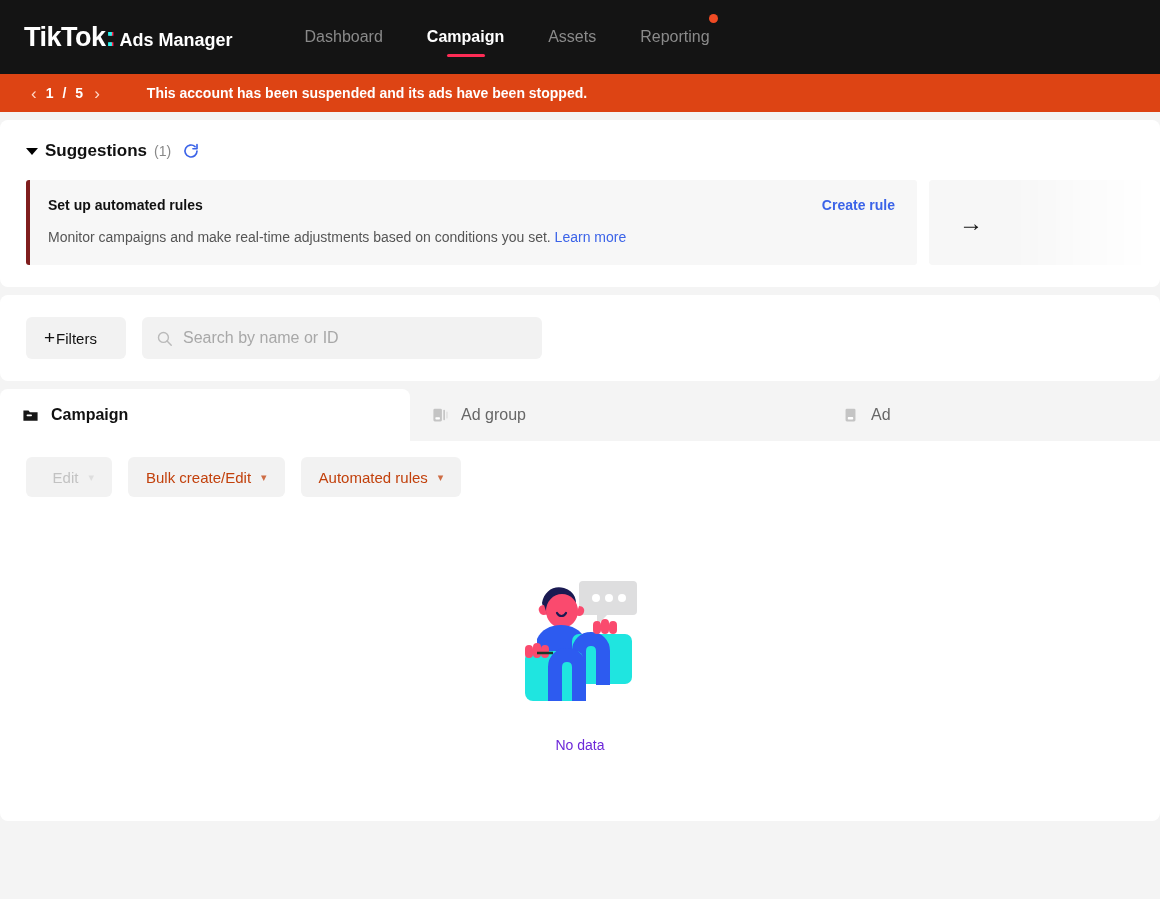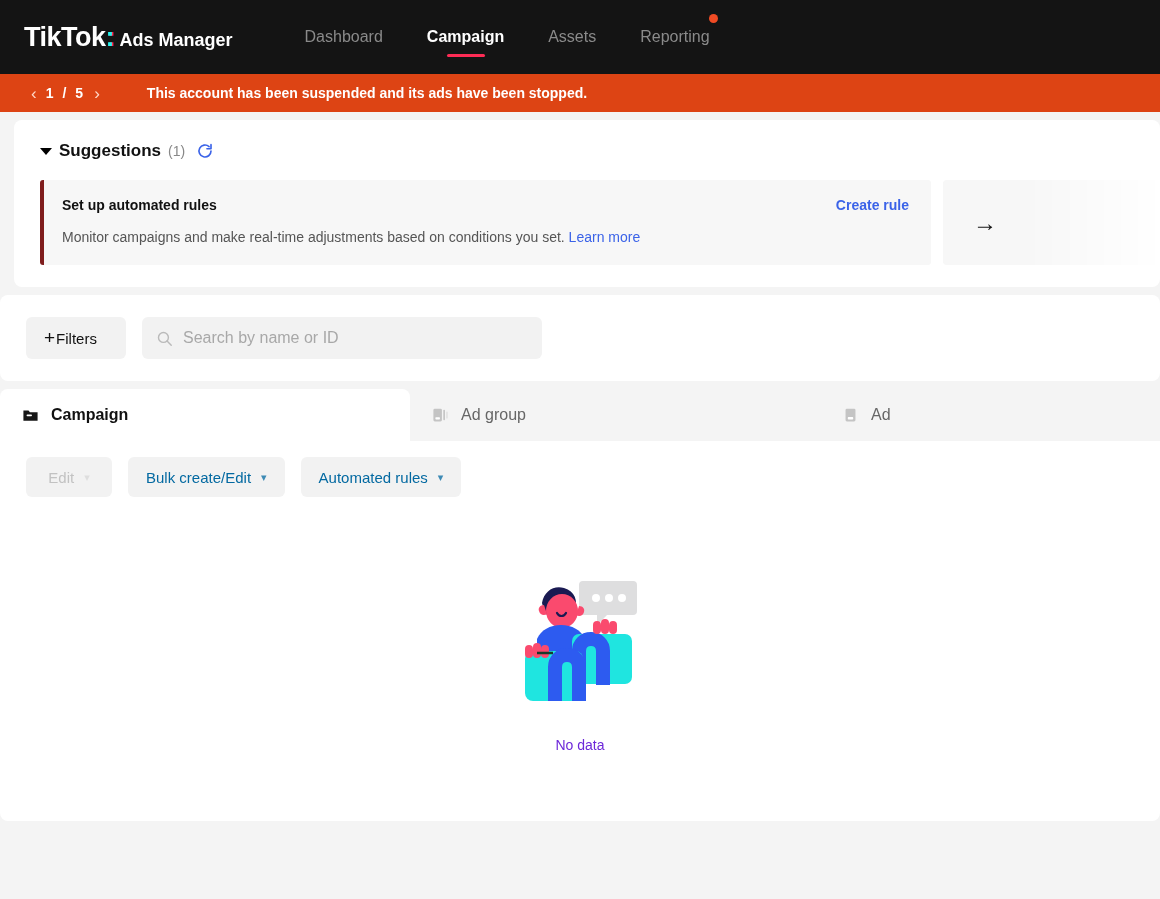--- a/index.html
+++ b/index.html
@@ -67,21 +67,21 @@
   .bn-msg { font-size: 14px; font-weight: bold; margin-left: 38px; }
 
   
   .page { padding: 0; }
   .card {
     background: #fff; border-radius: 8px;
     margin: 8px 0 0 0;
   }
 
   
-  .sug-card { padding: 16px 0 22px 0; position: relative; overflow: hidden; margin-left: 14px; }
+  .sug-card { padding: 16px 0 22px 0; position: relative; overflow: hidden; }
   .sug-head {
     display: flex; align-items: center; gap: 7px;
     padding: 0 0 0 26px; height: 30px;
   }
   .caret {
     width: 0; height: 0; cursor: pointer;
     border-left: 6px solid transparent; border-right: 6px solid transparent;
     border-top: 7px solid #000;
   }
   .sug-title { font-size: 17px; font-weight: bold; color: #111; }
@@ -152,30 +152,30 @@
 
   .actions {
     display: flex; align-items: center; gap: 16px;
     padding: 16px 0 0 26px; position: relative;
   }
   .btn {
     height: 40px; padding: 0 18px;
     border: none; border-radius: 6px;
     font-size: 15px; font-family: inherit;
     display: flex; align-items: center; gap: 10px;
-    cursor: pointer; background: #f2f2f2; color: #0369a1;
+    cursor: pointer; background: #f2f2f2; color: #c2410c;
   }
   .btn-create {
     background: #fe2c55; color: #fff; font-weight: bold;
     width: 100px; justify-content: center; height: 42px;
   }
   .btn[disabled] { color: #c2c2c2; cursor: default; }
   .chev { font-size: 11px; opacity: .75; }
   .btn[disabled] .chev { opacity: .4; }
-  .btn-edit { width: 86px; justify-content: center; }
+  .btn-edit { width: 86px; justify-content: flex-end; }
 
   
   .empty {
     display: flex; flex-direction: column;
     align-items: center; justify-content: center;
     padding-top: 78px;
   }
   .empty-txt { font-size: 14px; color: #6d28d9; margin-top: 12px; }
 </style>
 </head>

